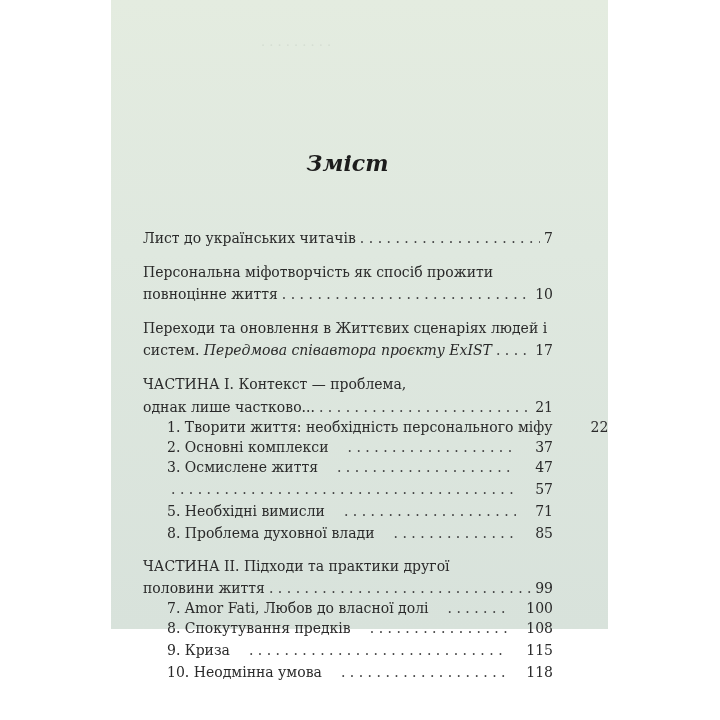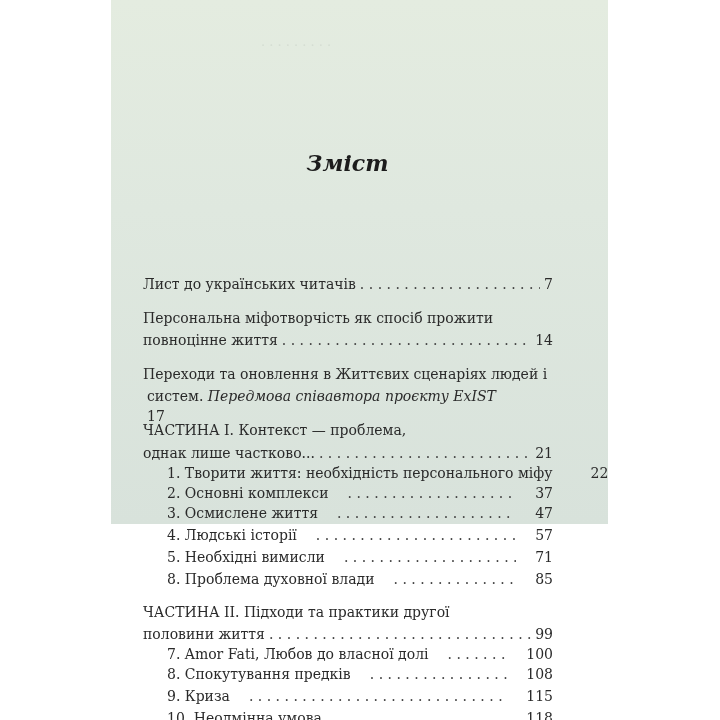--- a/index.html
+++ b/index.html
@@ -1,35 +1,35 @@
 <!DOCTYPE html>
 <html><head>
   <meta charset="utf-8">
   <style>
     html, body { margin: 0; padding: 0; }
     body {
       width: 720px; height: 720px; background: #ffffff; position: relative; overflow: hidden;
       font-family: "DejaVu Serif", "Liberation Serif", serif;
     }
     .page {
-      position: absolute; left: 111px; top: 0; width: 497px; height: 524px;
+      position: absolute; left: 111px; top: 0; width: 497px; height: 629px;
       background: linear-gradient(180deg, #e4ece0 0%, #dfe8df 40%, #d8e2db 100%);
     }
     .ghost {
       position: absolute; color: rgba(120,130,120,0.13); font-size: 13px; white-space: nowrap;
     }
     .title {
       position: absolute; left: 0; width: 100%; top: 150px; text-align: center;
       font-family: "DejaVu Serif", serif; font-style: italic; font-weight: bold;
       font-size: 22px; color: #1c1c1c; margin-left: -12px;
     }
     .toc { position: absolute; left: 32px; top: 0; width: 410px; color: #2a2a2a; font-size: 14px; }
     .line {
       position: absolute; left: 0; width: 410px; height: 20px; line-height: 20px;
-      display: flex; align-items: baseline; white-space: nowrap; margin-top: 46px;
+      display: flex; align-items: baseline; white-space: nowrap;
     }
     .line.indent { left: 24px; width: 386px; gap: 15px; }
     .text { flex: 0 0 auto; }
     .text em { font-style: italic; }
     .dots {
       flex: 1 1 auto; overflow: hidden; margin: 0 4px; letter-spacing: 3px; color: #444;
     }
     .dots::before { content: ". . . . . . . . . . . . . . . . . . . . . . . . . . . . . . . . . . . . . . . . . . . . . . . . . . . . . . . . . . . . . . . . . . . . . . . . . . . . . ."; letter-spacing: 0; }
     .num { flex: 0 0 auto; text-align: right; }
   </style>
@@ -49,27 +49,27 @@
       <span class="dots"></span>
       <span class="num">7</span>
     </div>
 
     <div class="line" style="top:262px;">
       <span class="text">Персональна міфотворчість як спосіб прожити</span>
     </div>
     <div class="line" style="top:284px;">
       <span class="text">повноцінне життя</span>
       <span class="dots"></span>
-      <span class="num">14</span>
+      <span class="num">10</span>
     </div>
 
     <div class="line" style="top:318px;align-items:flex-end;">
       <span class="text">Переходи та оновлення в Життєвих сценаріях людей і</span>
     </div>
-    <div class="line" style="top:340px;flex-direction:column;">
+    <div class="line" style="top:340px;">
       <span class="text"><span>систем.</span> <em>Передмова співавтора проєкту ExIST</em></span>
       <span class="dots"></span>
       <span class="num">17</span>
     </div>
 
     <div class="line" style="top:374px;">
       <span class="text">ЧАСТИНА I. Контекст — проблема,</span>
     </div>
     <div class="line" style="top:397px;align-items:center;">
       <span class="text">однак лише частково...</span>
@@ -86,21 +86,20 @@
       <span class="text">2. Основні комплекси</span>
       <span class="dots"></span>
       <span class="num">37</span>
     </div>
     <div class="line indent" style="top:457px;">
       <span class="text">3. Осмислене життя</span>
       <span class="dots"></span>
       <span class="num">47</span>
     </div>
     <div class="line indent" style="top:479px;">
-      <span class="text">4. Людські історії</span>
       <span class="dots"></span>
       <span class="num">57</span>
     </div>
     <div class="line indent" style="top:501px;">
       <span class="text">5. Необхідні вимисли</span>
       <span class="dots"></span>
       <span class="num">71</span>
     </div>
     <div class="line indent" style="top:523px;">
       <span class="text">8. Проблема духовної влади</span>

